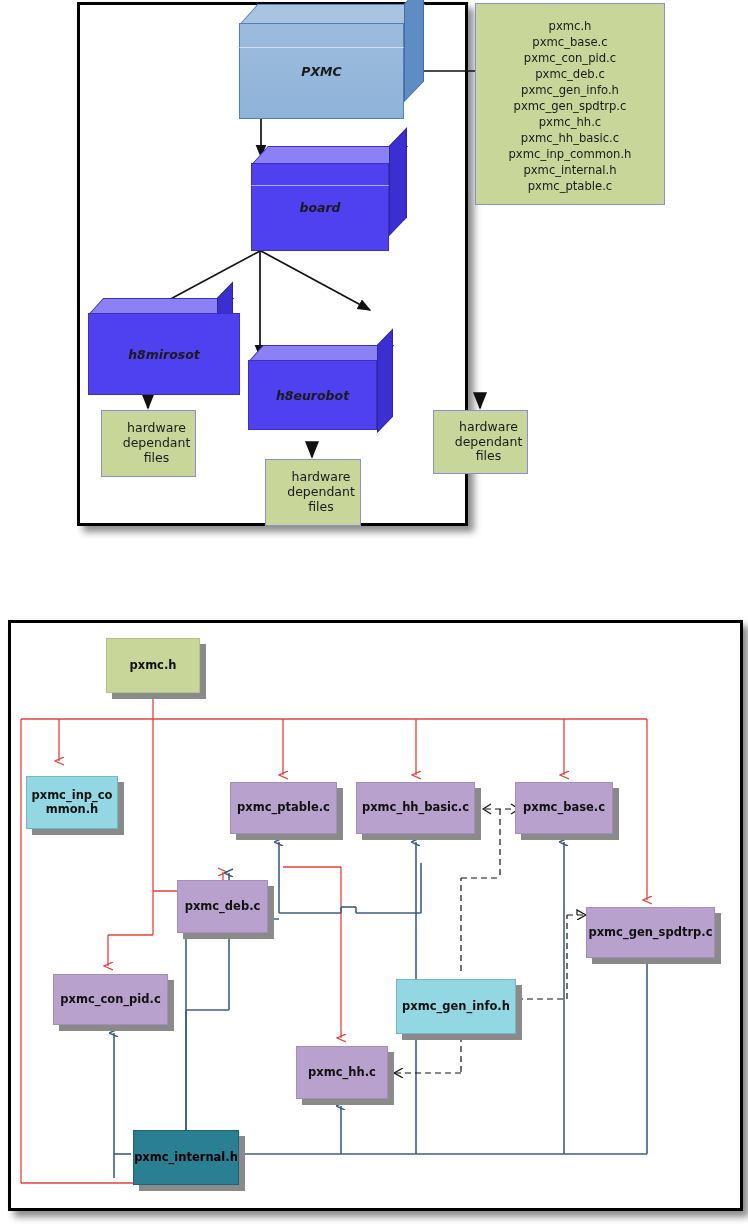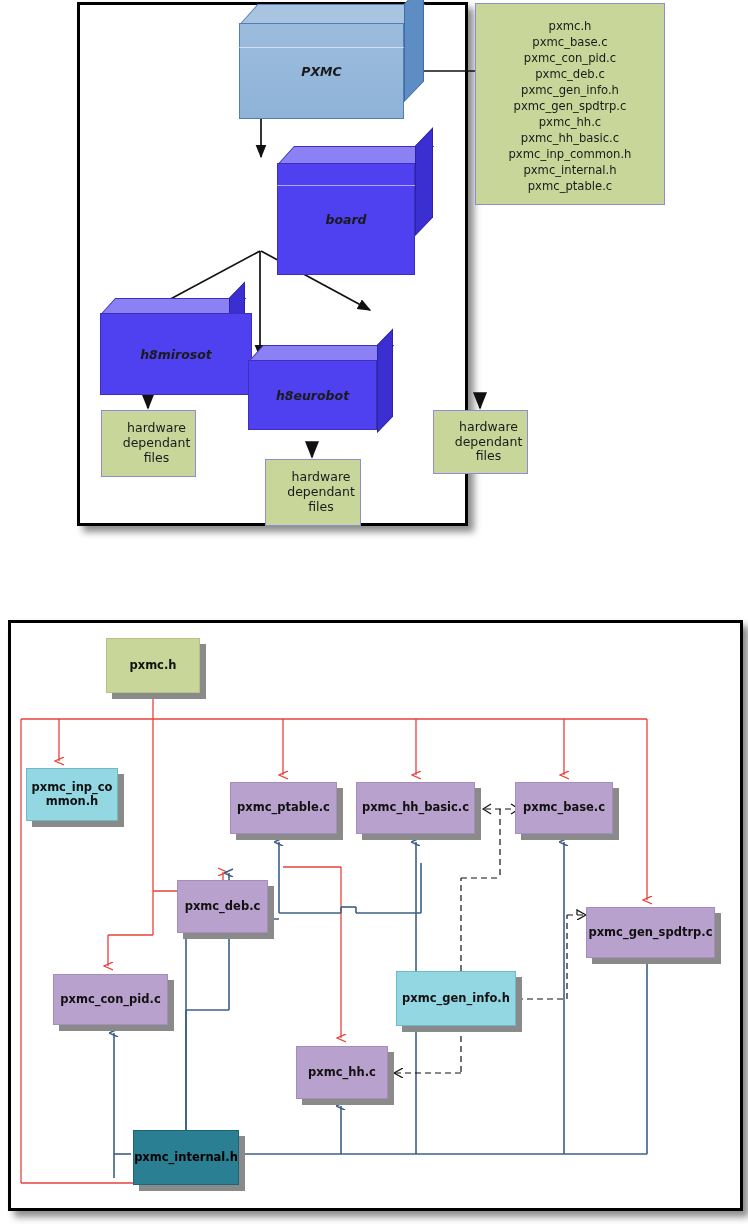--- a/index.html
+++ b/index.html
@@ -36,21 +36,21 @@
       text-align:center;box-sizing:border-box;line-height:1.18;}
   .green{background:#c9d69a;border:1px solid #8c8cd8;color:#1a1a1a;font-size:12.5px;padding-left:16px;}
   .greenlist{background:#c9d69a;border:1px solid #8c8cd8;color:#1a1a1a;font-size:11.6px;
       align-items:flex-start;padding-top:6px;line-height:1.38;}
 
   
   .node{position:absolute;box-sizing:border-box;display:flex;align-items:center;justify-content:center;
       text-align:center;font-weight:bold;font-size:11.5px;color:#111;line-height:1.2;
       box-shadow:6px 6px 0 0 #8a8a8a;}
   .n-green{background:#c9d69a;border:1px solid #b4c187;}
-  .n-cyan{background:#93d7e3;border:1px solid #6fb9c7;}
+  .n-cyan{background:#93d7e3;border:1px solid #6fb9c7;margin-top:8px;}
   .n-purple{background:#b9a1cd;border:1px solid #a48cbb;}
   .n-teal{background:#2b7f93;border:1px solid #1f6476;color:#000;}
 
   .filelist-line{display:block;}
 </style>
 </head>
 <body>
 
 <div class="frame" id="diagram-one">
 
@@ -78,28 +78,28 @@
     </svg>
   </div>
 
   <div class="box3d pxmc" style="left:159px;top:18px;width:165px;height:96px;">
     <div class="top" style="left:0;top:-19px;width:165px;height:19px;transform:skewX(-42deg);transform-origin:bottom left;"></div>
     <div class="side" style="left:165px;top:-19px;width:18px;height:96px;transform:skewY(-46deg);transform-origin:top left;"></div>
     <div class="front">PXMC</div>
     <div class="hdr" style="top:24px;"></div>
   </div>
 
-  <div class="box3d blue" style="left:171px;top:158px;width:138px;height:112px;margin-left:26px;">
+  <div class="box3d blue" style="left:171px;top:158px;width:138px;height:88px;">
     <div class="top" style="left:0;top:-17px;width:138px;height:17px;transform:skewX(-42deg);transform-origin:bottom left;"></div>
     <div class="side" style="left:138px;top:-17px;width:16px;height:88px;transform:skewY(-46deg);transform-origin:top left;"></div>
     <div class="front">board</div>
     <div class="hdr" style="top:22px;"></div>
   </div>
 
-  <div class="box3d blue" style="left:20px;top:308px;width:152px;height:82px;">
+  <div class="box3d blue" style="left:8px;top:308px;width:152px;height:82px;">
     <div class="top" style="left:0;top:-15px;width:129px;height:15px;transform:skewX(-42deg);transform-origin:bottom left;"></div>
     <div class="side" style="left:129px;top:-15px;width:14px;height:82px;transform:skewY(-46deg);transform-origin:top left;"></div>
     <div class="front">h8mirosot</div>
   </div>
 
   <div class="box3d blue" style="left:168px;top:355px;width:129px;height:70px;">
     <div class="top" style="left:0;top:-15px;width:129px;height:15px;transform:skewX(-42deg);transform-origin:bottom left;"></div>
     <div class="side" style="left:129px;top:-15px;width:14px;height:86px;transform:skewY(-46deg);transform-origin:top left;"></div>
     <div class="front">h8eurobot</div>
   </div>

